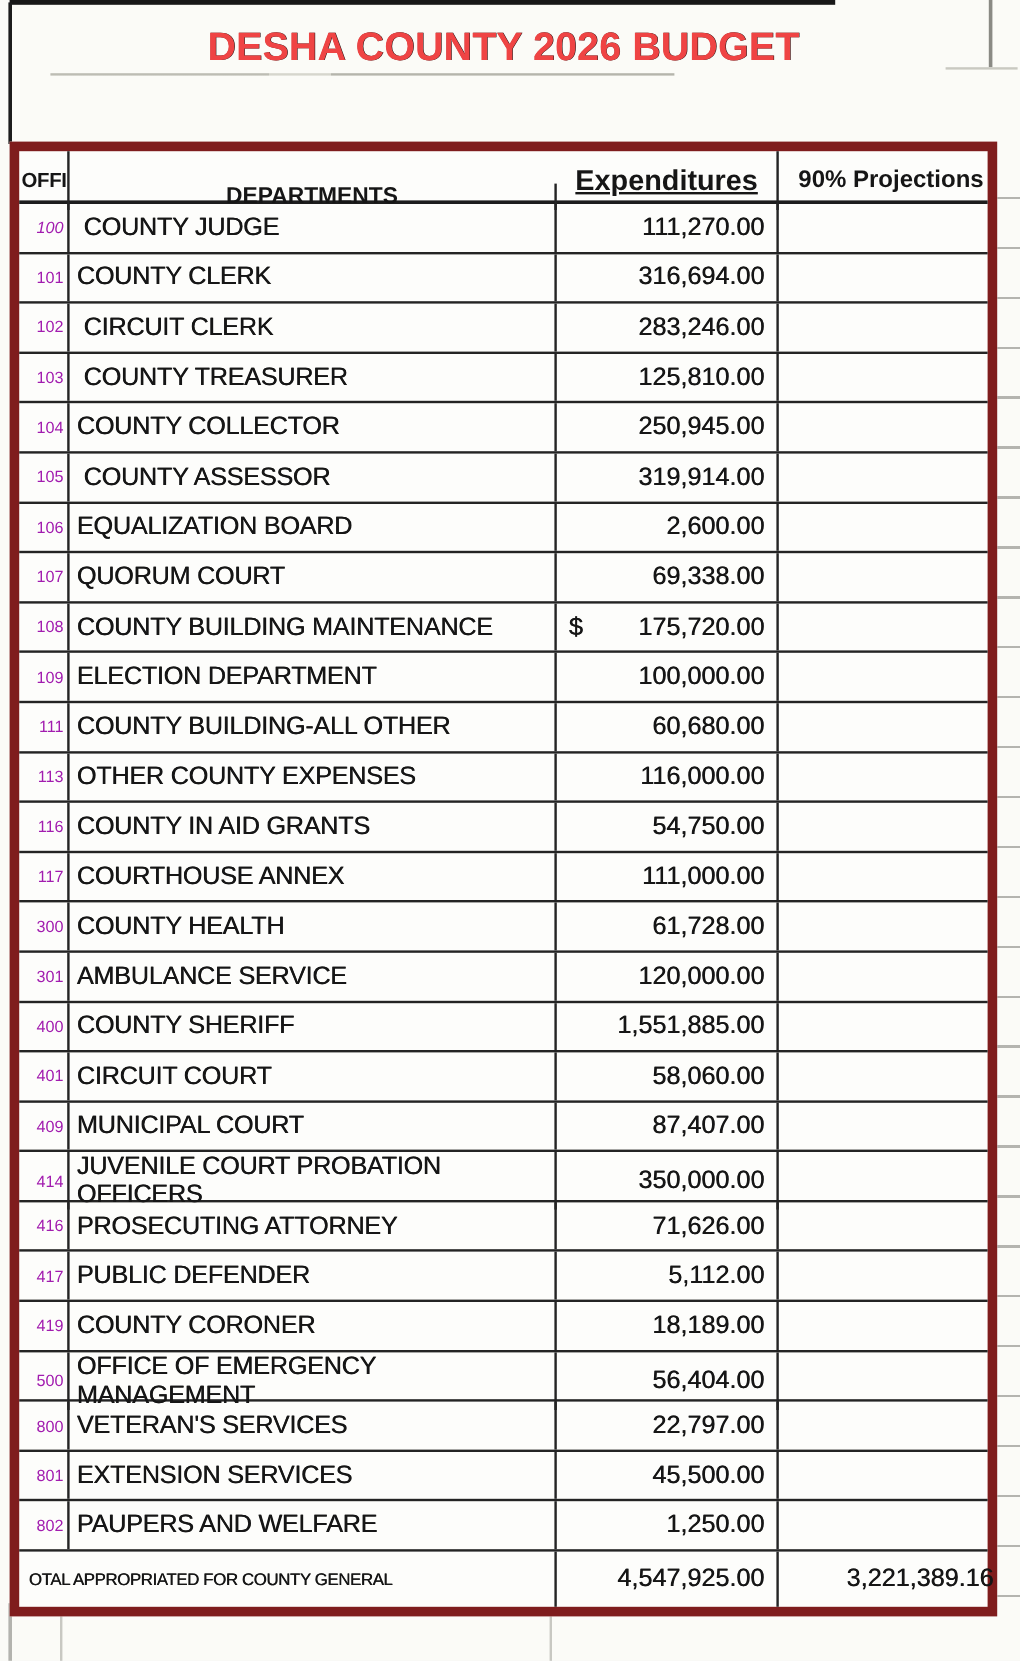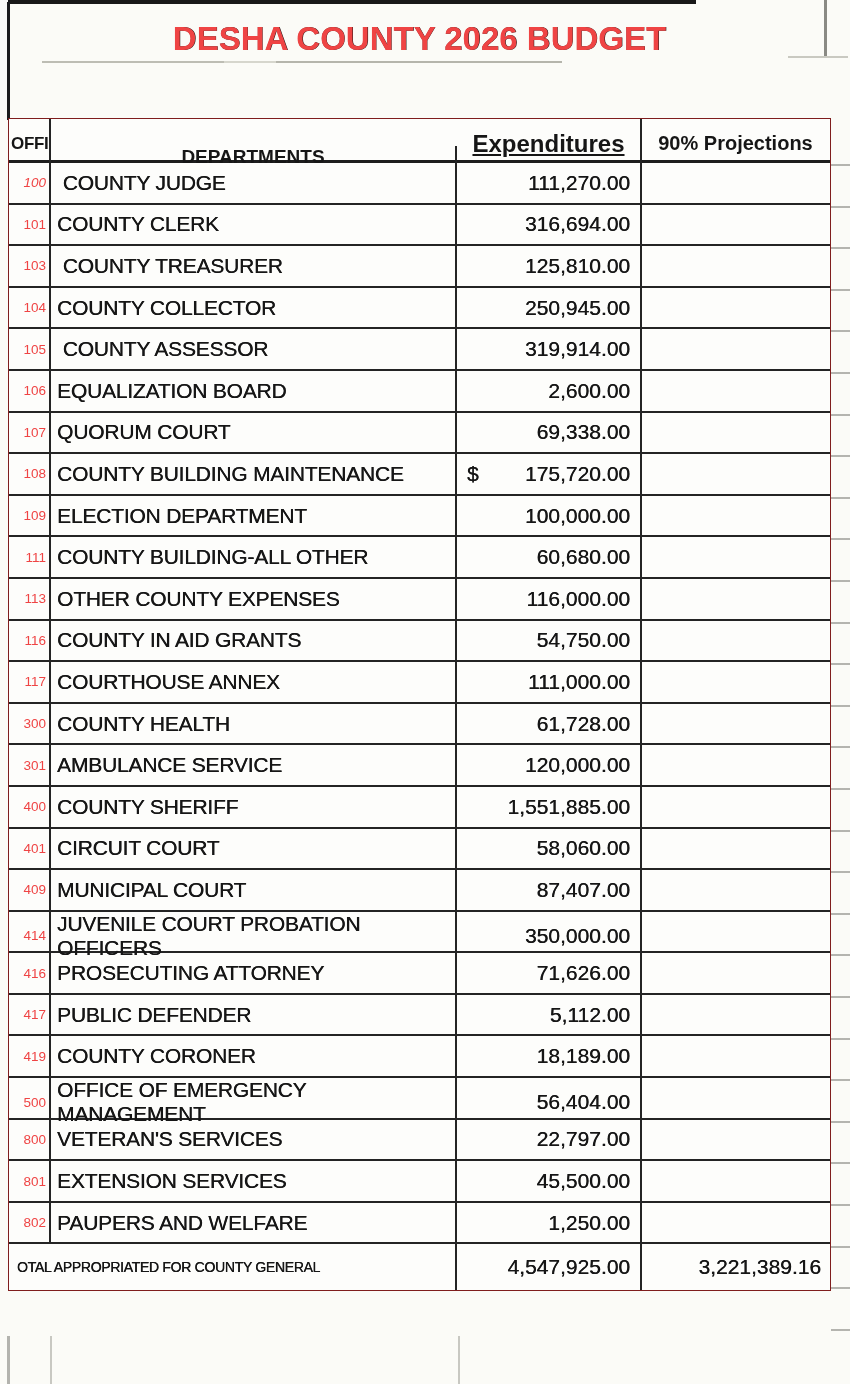--- a/index.html
+++ b/index.html
@@ -34,21 +34,21 @@
   .title{
     position:absolute;top:20px;left:8px;width:823px;
     text-align:center;font-size:33px;font-weight:bold;
     letter-spacing:0;color:#ef4444;
     text-shadow:.4px 0 0 #111;
   }
 
   
   .btable{
     position:absolute;left:8px;top:118px;width:823px;
-    border:1px solid #7f1d1d;
+    border:8px solid #7f1d1d;
     background:#fdfdfb;
     box-sizing:border-box;
   }
   .t-row{
     display:grid;
     grid-template-columns:42px 406px 185px 187px;
     box-sizing:border-box;
   }
   .h-row{height:44px;border-bottom:3px solid #1d1d1d;}
   .d-row{height:41.6px;border-bottom:2.5px solid #242424;}
@@ -64,21 +64,21 @@
   }
   .b-r{border-right:2.2px solid #242424;}
   
   .h-office{font-weight:bold;font-size:17px;padding-left:2px;letter-spacing:-.3px;}
   .h-dept{font-weight:bold;font-size:19px;justify-content:center;margin-top:27px;}
   .h-exp{font-weight:bold;font-size:24px;justify-content:center;text-decoration:underline;}
   .h-proj{font-weight:bold;font-size:20px;justify-content:center;}
   
   .c-office{
     justify-content:flex-end;padding-right:3px;
-    font-size:13.5px;color:#ef4444;
+    font-size:13.5px;color:#a21caf;
   }
   .c-office.ital{font-style:italic;}
   .c-dept{
     font-size:21px;padding-left:6px;white-space:pre-wrap;
     text-shadow:.35px 0 0 currentColor;letter-spacing:-.2px;
   }
   .c-exp{
     justify-content:flex-end;padding-right:10px;font-size:21px;
     text-shadow:.35px 0 0 currentColor;
   }
@@ -127,20 +127,26 @@
     <div class="cell c-proj"></div>
   </div>
 
   <div class="t-row d-row">
     <div class="cell b-r c-office">101</div>
     <div class="cell b-r c-dept">COUNTY CLERK</div>
     <div class="cell b-r c-exp">316,694.00</div>
     <div class="cell c-proj"></div>
   </div>
 
+  <div class="t-row d-row">
+    <div class="cell b-r c-office">102</div>
+    <div class="cell b-r c-dept"> CIRCUIT CLERK</div>
+    <div class="cell b-r c-exp">283,246.00</div>
+    <div class="cell c-proj"></div>
+  </div>
 
   <div class="t-row d-row">
     <div class="cell b-r c-office">103</div>
     <div class="cell b-r c-dept"> COUNTY TREASURER</div>
     <div class="cell b-r c-exp">125,810.00</div>
     <div class="cell c-proj"></div>
   </div>
 
   <div class="t-row d-row">
     <div class="cell b-r c-office">104</div>

